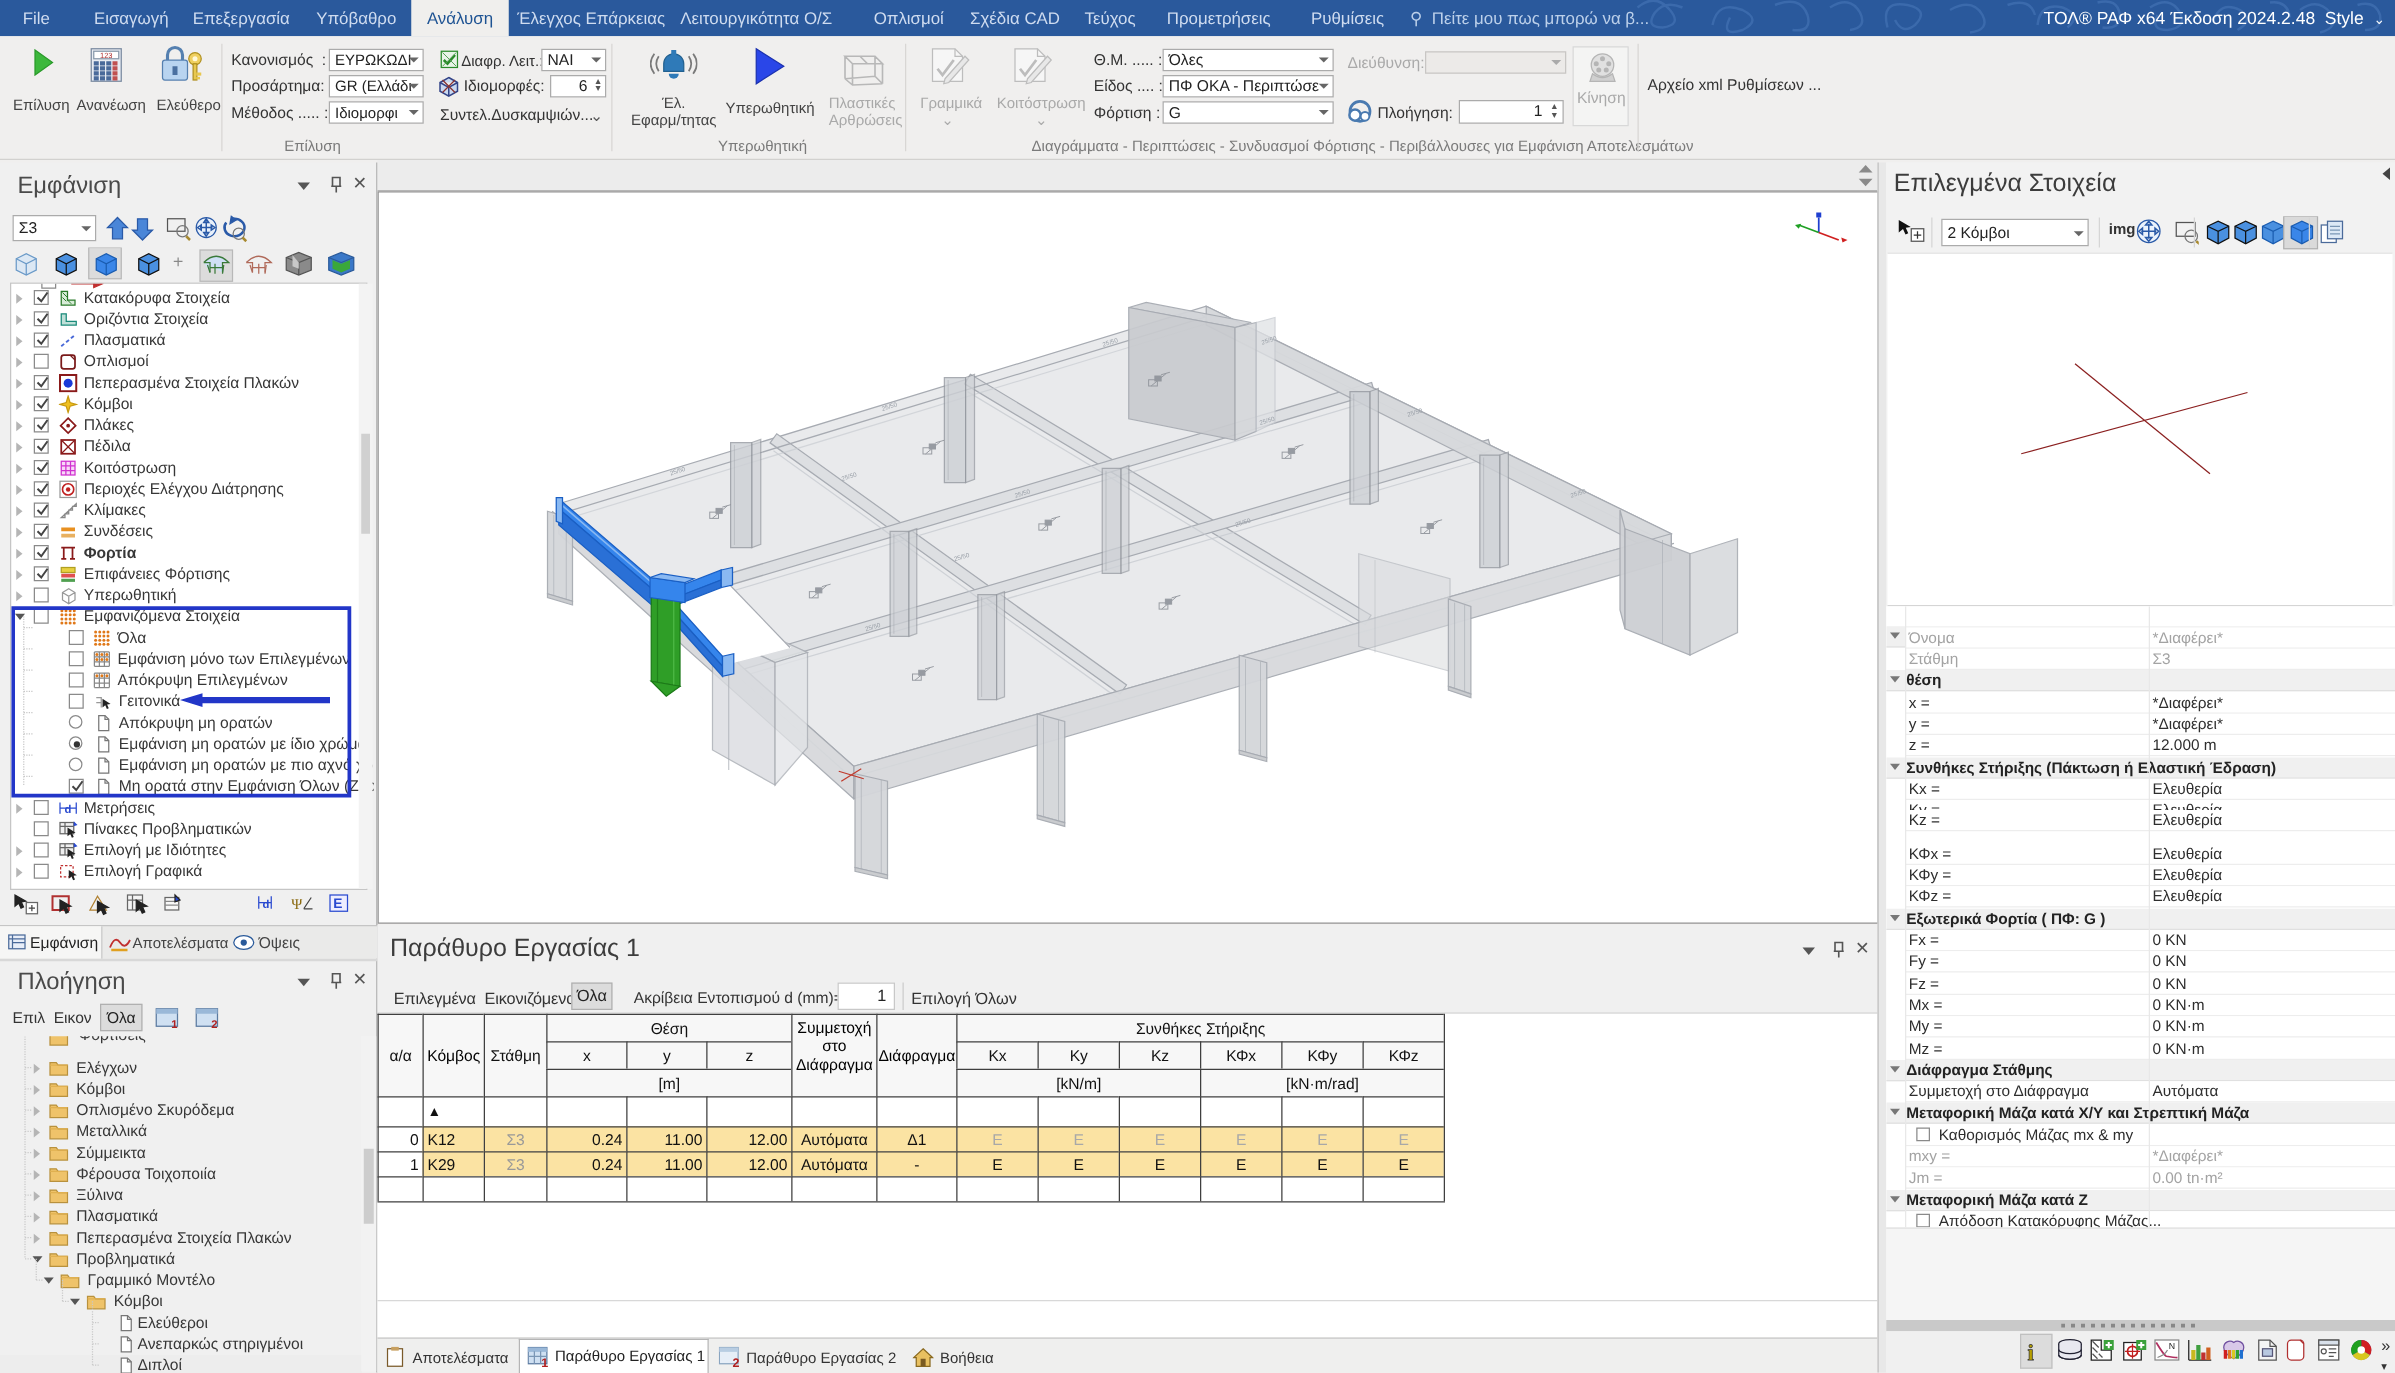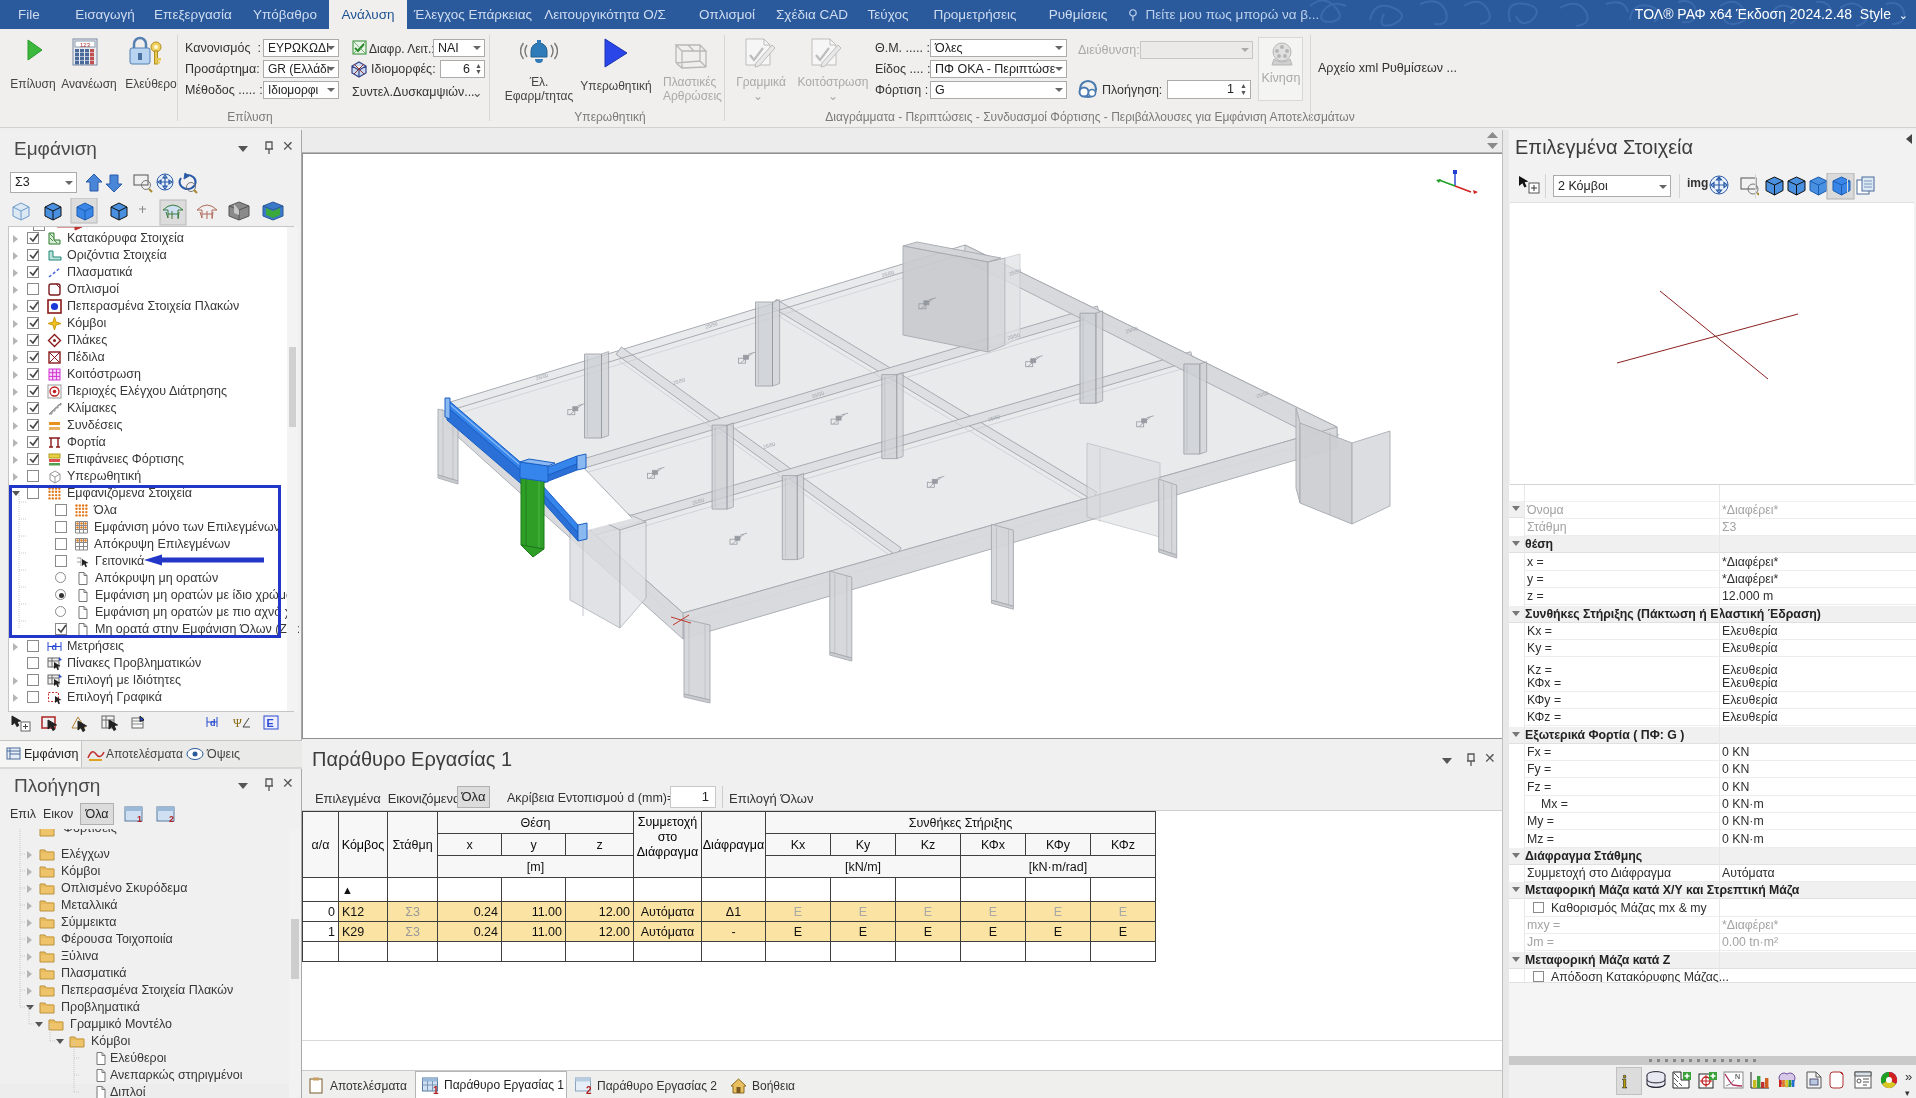--- a/index.html
+++ b/index.html
@@ -458,21 +458,21 @@
             <path d="M2 6 l3 3 5 -7" stroke="#444" stroke-width="1.6" fill="none"></path>
           </svg>
           <span style="position:absolute;left:38px;top:0;">
             <svg style="position:absolute;left:0px;top:1px" width="16" height="15">
               <rect x="2" y="4" width="11" height="3" fill="#e89020"></rect>
               <rect x="2" y="9" width="11" height="3" fill="#e8b060"></rect>
             </svg>
           </span>
           <span style="position:absolute;left:58px;">Συνδέσεις</span>
         </div>
-        <div class="trow" style="top:207px;width:100%;">
+        <div class="trow" style="top:207px;width:100%;font-weight:bold;">
           <span class="exp" style="left:4px;"></span>
           <span class="cb" style="left:18px;top:2px;"></span>
           <svg style="position:absolute;left:19px;top:2px" width="12" height="12">
             <path d="M2 6 l3 3 5 -7" stroke="#444" stroke-width="1.6" fill="none"></path>
           </svg>
           <span style="position:absolute;left:38px;top:0;">
             <svg style="position:absolute;left:0px;top:1px" width="16" height="15">
               <path d="M2 3 h11 M4 3 v9 M11 3 v9 M2 12 h4 M9 12 h4" stroke="#8a1a1a" stroke-width="1.4" fill="none"></path>
             </svg>
           </span>
@@ -1339,21 +1339,21 @@
       </div>
       <div class="psec" style="top:121px;"><span style="position:absolute;left:3px;top:5px;width:0;height:0;border-left:4px solid transparent;border-right:4px solid transparent;border-top:5px solid #777;"></span><span style="margin-left:16px;">Συνθήκες Στήριξης (Πάκτωση ή Ελαστική Έδραση)</span></div>
       <div class="prow " style="top:138px;">
         <span style="position:absolute;left:3px;">Kx =</span>
         <span class="pval ">Ελευθερία</span>
       </div>
       <div class="prow " style="top:155px;">
         <span style="position:absolute;left:3px;">Ky =</span>
         <span class="pval ">Ελευθερία</span>
       </div>
-      <div class="prow " style="top:177px;padding-left:28px;">
+      <div class="prow " style="top:163px;padding-left:28px;">
         <span style="position:absolute;left:3px;">Kz =</span>
         <span class="pval ">Ελευθερία</span>
       </div>
       <div class="prow " style="top:190px;">
         <span style="position:absolute;left:3px;">ΚΦx =</span>
         <span class="pval ">Ελευθερία</span>
       </div>
       <div class="prow " style="top:207px;">
         <span style="position:absolute;left:3px;">ΚΦy =</span>
         <span class="pval ">Ελευθερία</span>
@@ -1369,21 +1369,21 @@
       </div>
       <div class="prow " style="top:276px;">
         <span style="position:absolute;left:3px;">Fy =</span>
         <span class="pval ">0 KN</span>
       </div>
       <div class="prow " style="top:294px;">
         <span style="position:absolute;left:3px;">Fz =</span>
         <span class="pval ">0 KN</span>
       </div>
       <div class="prow " style="top:311px;">
-        <span style="position:absolute;left:17px;">Mx =</span>
+        <span style="position:absolute;left:3px;">Mx =</span>
         <span class="pval ">0 KN·m</span>
       </div>
       <div class="prow " style="top:328px;">
         <span style="position:absolute;left:3px;">My =</span>
         <span class="pval ">0 KN·m</span>
       </div>
       <div class="prow " style="top:346px;">
         <span style="position:absolute;left:3px;">Mz =</span>
         <span class="pval ">0 KN·m</span>
       </div>

